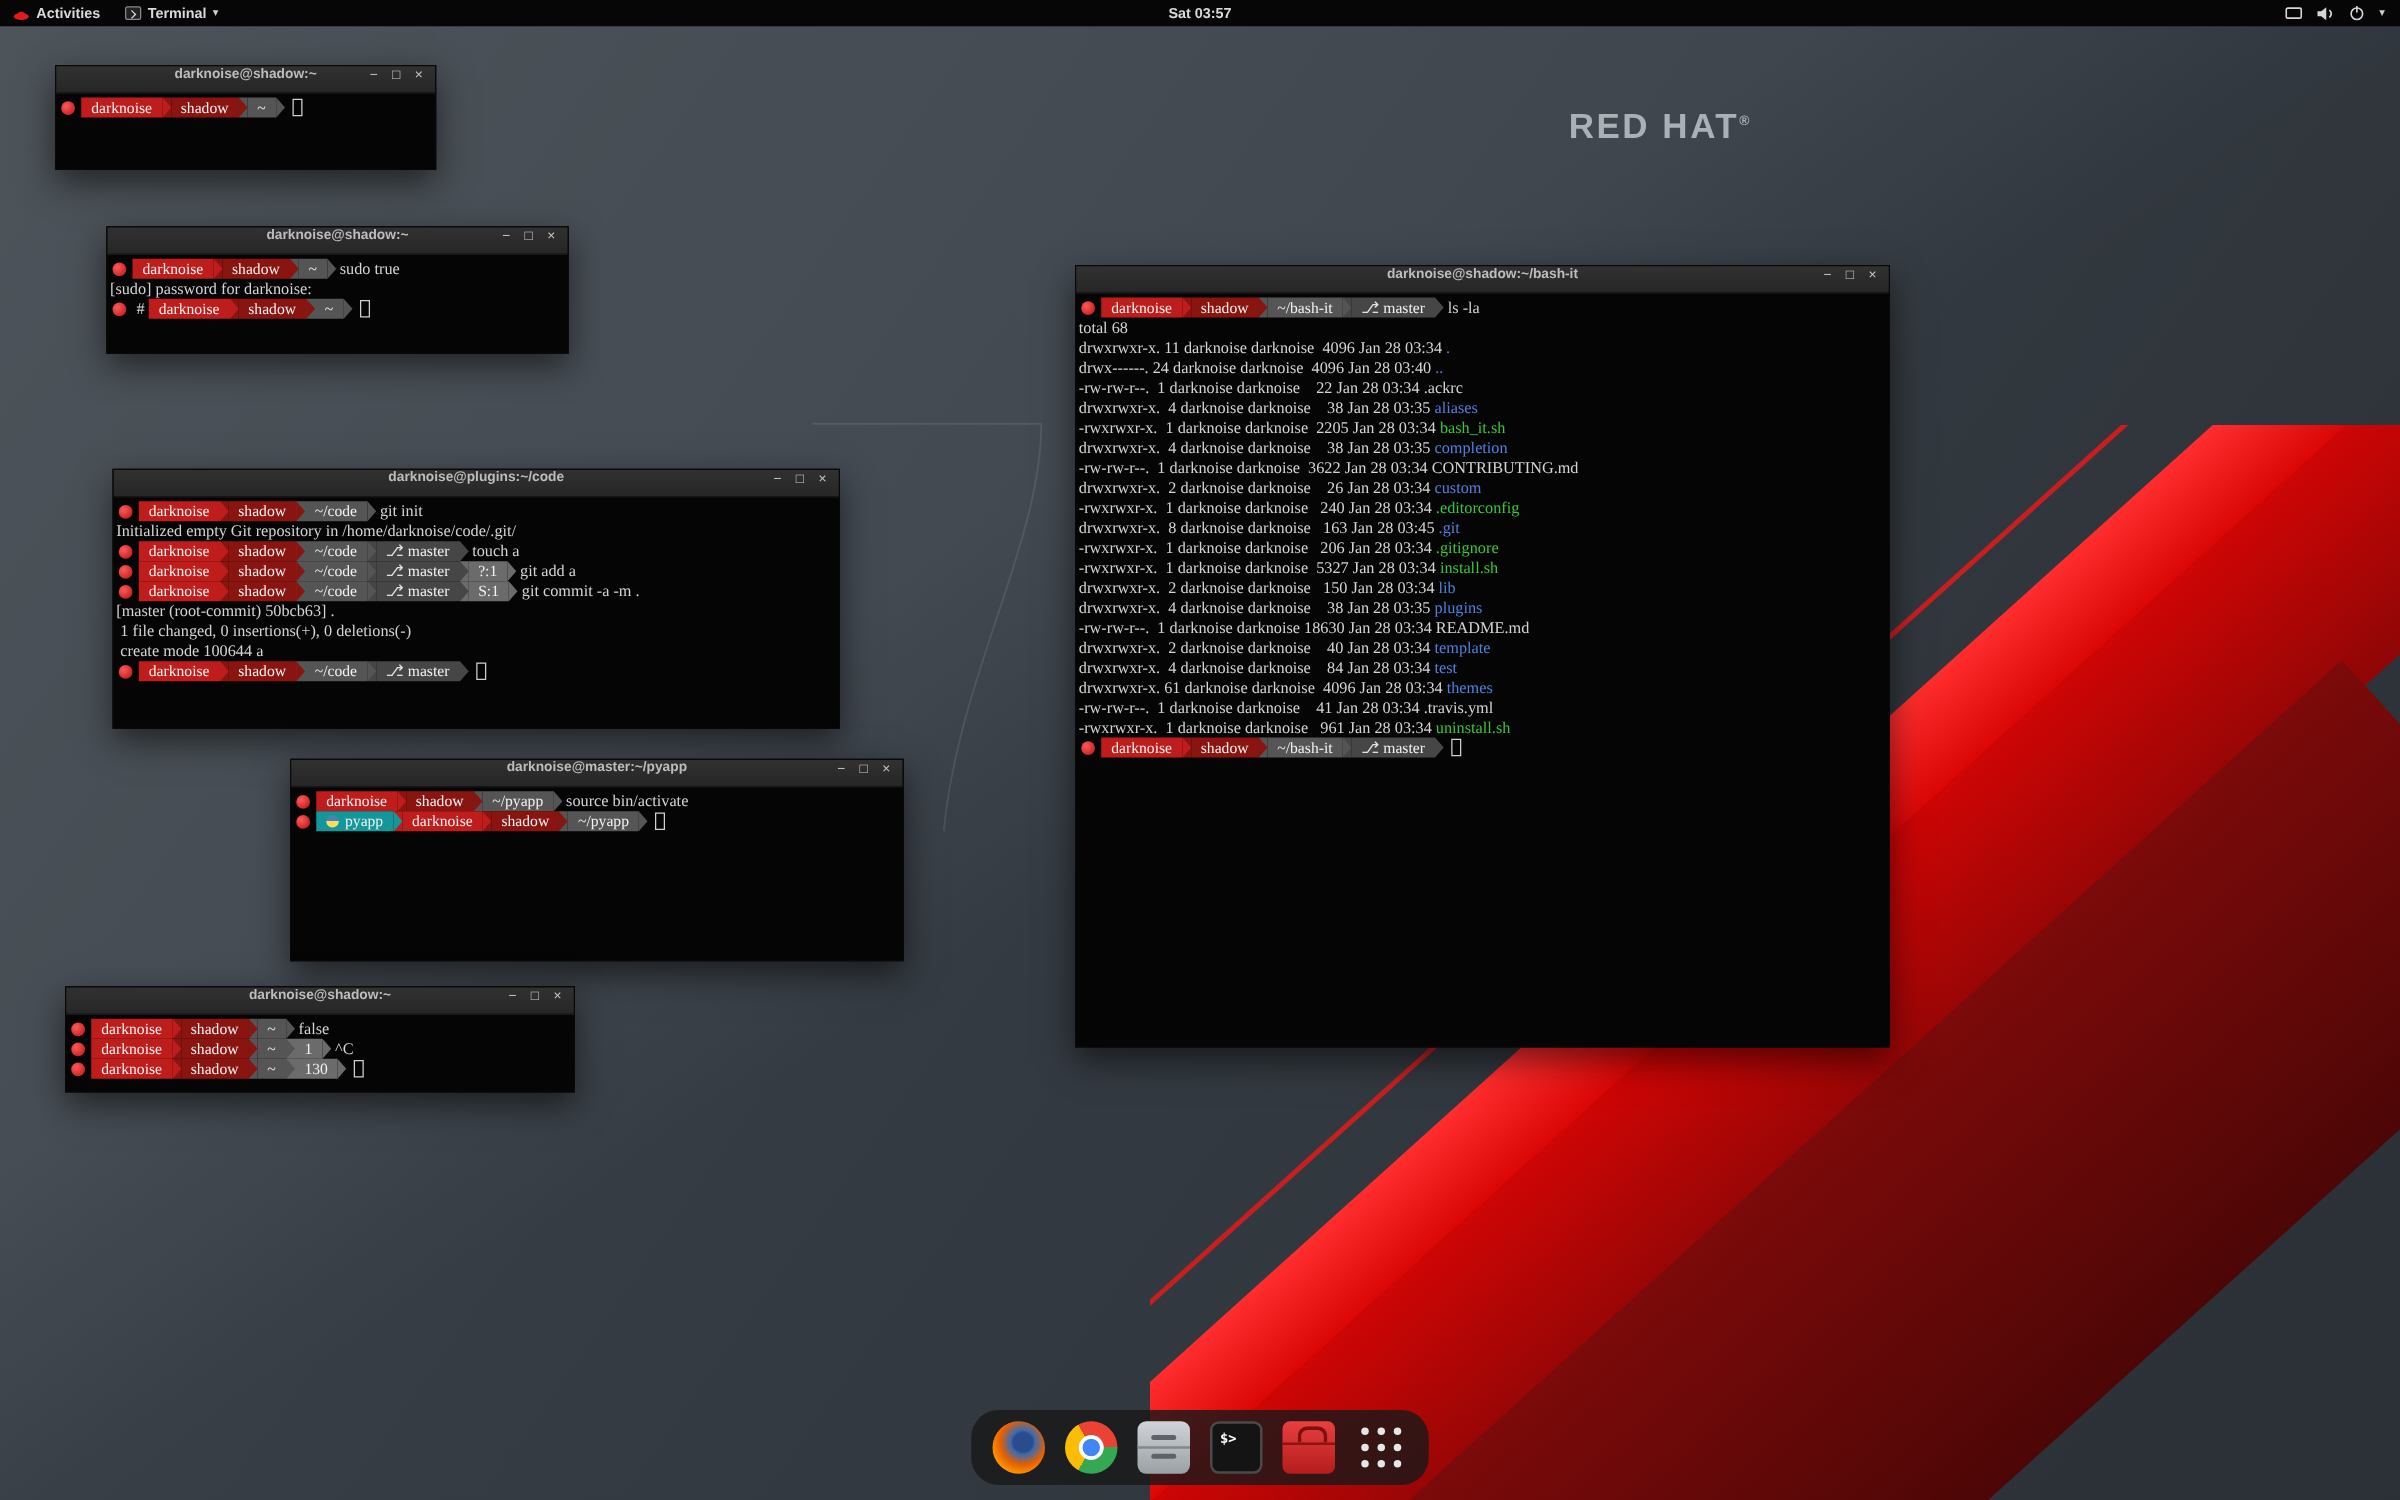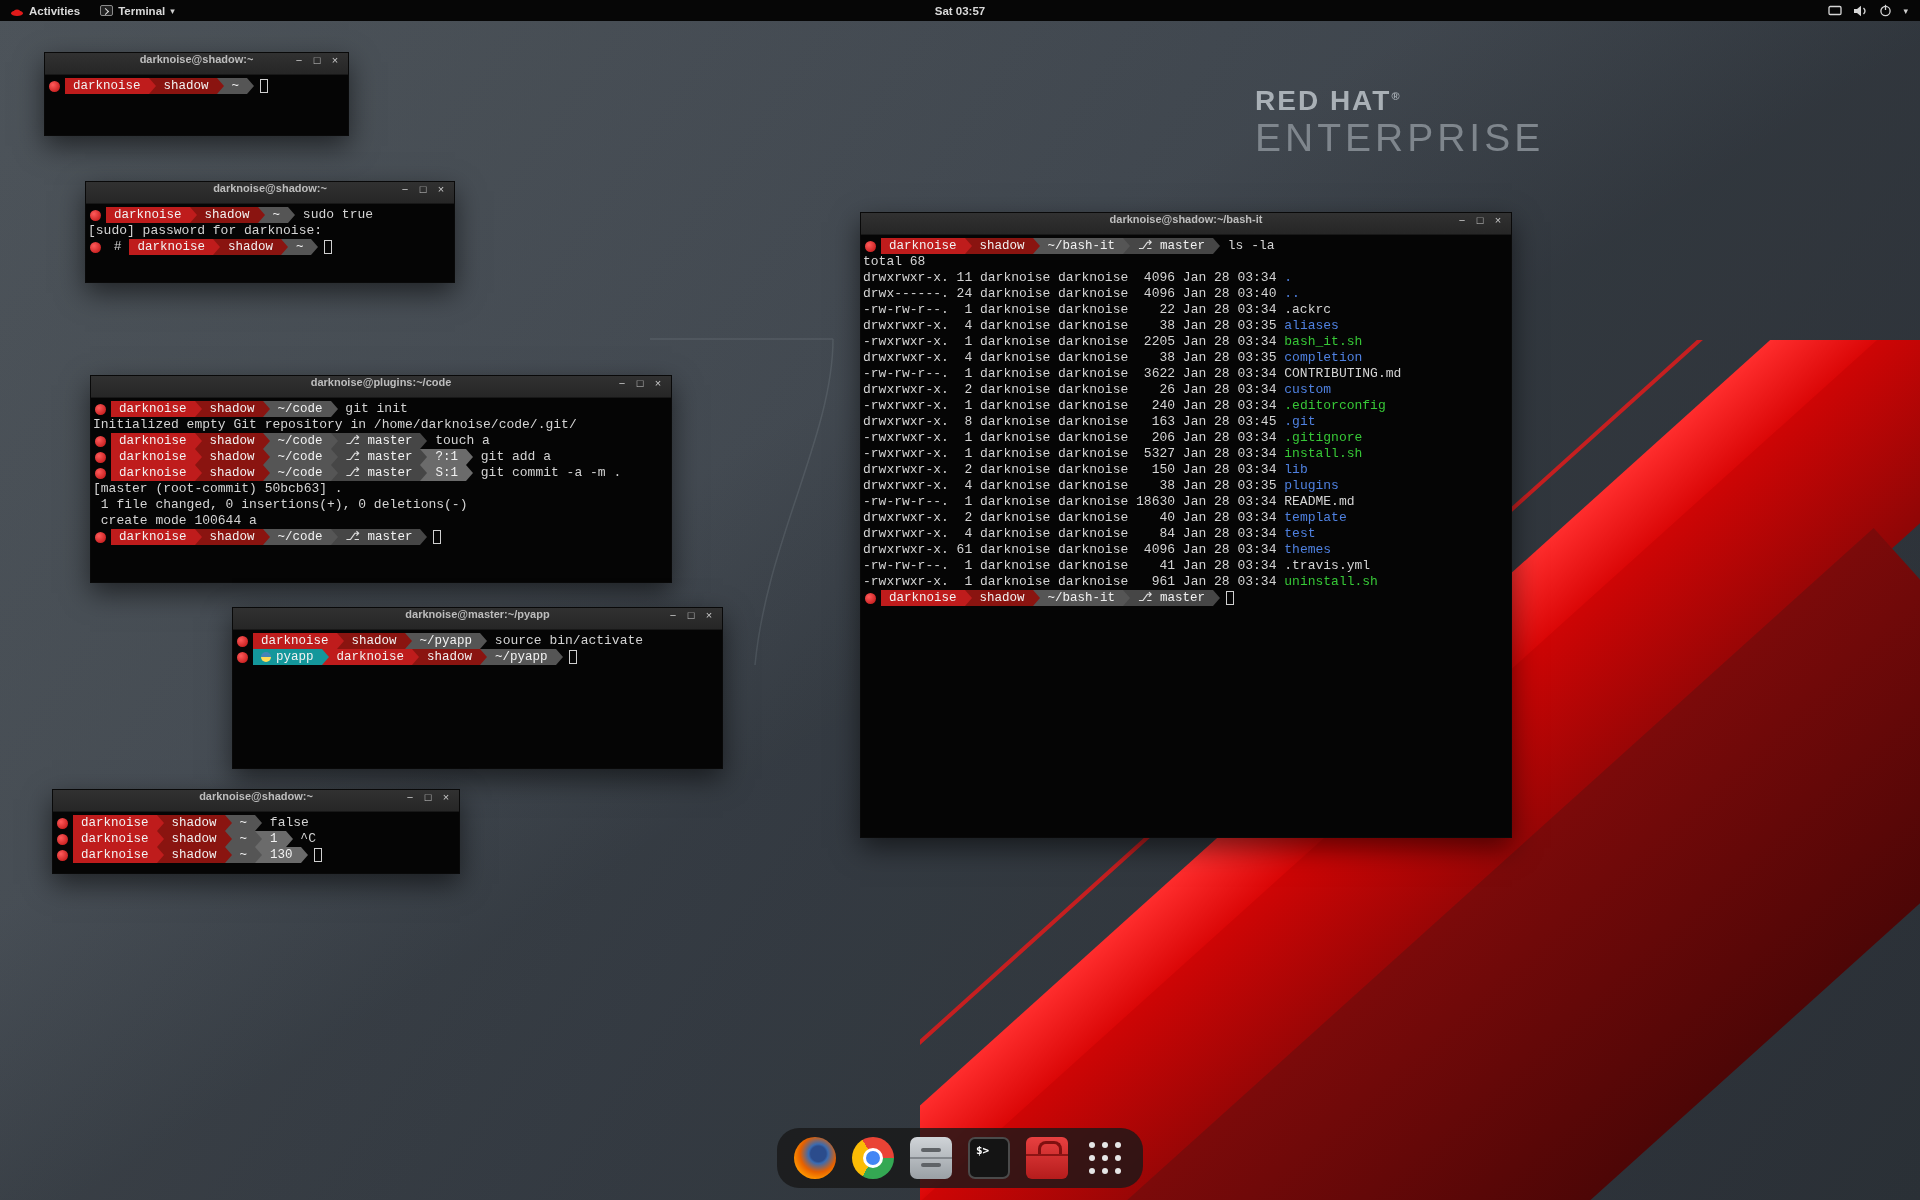--- a/index.html
+++ b/index.html
@@ -30,21 +30,21 @@
   .rib-a{top:330px;height:85px;background:linear-gradient(#ff2d2d,#d40000)}
   .rib-b{top:440px;height:165px;background:linear-gradient(#ce0505,#8f0606)}
   .rib-c{top:650px;height:310px;background:linear-gradient(#7c0a0a,#4d0606)}
 
   
   .term-window{position:absolute;background:#050505;border:1px solid #090909;box-shadow:0 10px 26px rgba(0,0,0,.55);z-index:10}
   .titlebar{height:22px;background:linear-gradient(#313131,#262626);border-bottom:1px solid #181818;display:flex;align-items:flex-start;position:relative}
   .title{position:absolute;left:0;right:0;text-align:center;font-size:11px;color:#bdbdbd;font-weight:bold;pointer-events:none}
   .controls{margin-left:auto;display:flex;gap:2px;padding-right:5px;z-index:1}
   .wbtn{width:16px;height:16px;color:#c9c9c9;font-size:11px;line-height:15px;text-align:center;cursor:pointer}
-  .term-body{padding:3px 2px;font-family:Liberation Mono, monospace;font-size:13px;line-height:16px;color:#d4d4d4;white-space:pre;height:calc(100% - 22px);overflow:hidden}
+  .term-body{padding:3px 2px;font-family:Liberation Serif, serif;font-size:13px;line-height:16px;color:#d4d4d4;white-space:pre;height:calc(100% - 22px);overflow:hidden}
   .tl{height:16px}
   .seg{display:inline-block;height:16px;line-height:16px;padding:0 8px;font-size:12.5px;color:#f2f2f2;vertical-align:top}
   .arrow{display:inline-block;width:0;height:0;border-top:8px solid transparent;border-bottom:8px solid transparent;border-left:7px solid transparent;vertical-align:top}
   .txt{white-space:pre;line-height:16px;vertical-align:top}
   .fedora{display:inline-block;width:11px;height:11px;border-radius:50%;background:radial-gradient(circle at 35% 35%,#ff5a5a,#b80f0f);margin:2.5px 5px 0 2px;vertical-align:top}
   .cursor{display:inline-block;width:8px;height:14px;border:1px solid #d0d0d0;margin:1px 0 0 6px;vertical-align:top}
   .pyico{display:inline-block;width:10px;height:10px;border-radius:50%;background:linear-gradient(180deg,#4584b6 50%,#ffde57 50%);margin:3px 5px 0 0;vertical-align:top}
   .branch{opacity:.9}
 
   
@@ -95,21 +95,20 @@
     <svg width="13" height="13" viewBox="0 0 13 13">
         <circle cx="6.5" cy="7" r="4.6" fill="none" stroke="#d6d6d6" stroke-width="1.3"></circle>
         <line x1="6.5" y1="0.8" x2="6.5" y2="6" stroke="#d6d6d6" stroke-width="1.3"></line>
       </svg>
     <span class="chev">▾</span>
   </div>
 </div>
 
 <div class="branding">
   <div class="brand-l1"><span>RED HAT</span><span class="brand-reg">®</span></div>
-  <div class="brand-l2">ENTERPRISE</div>
 </div>
 
 <svg class="circuit" width="210" height="350" viewBox="0 0 210 350">
   <path d="M5 14 H188 M188 14 C188 110 122 215 110 340" stroke="#aab3bb" stroke-opacity="0.16" stroke-width="1.5" fill="none"></path>
 </svg>
 <div class="ribbons">
   <div class="rib rib-line"></div>
   <div class="rib rib-a"></div>
   <div class="rib rib-b"></div>
   <div class="rib rib-c"></div>

